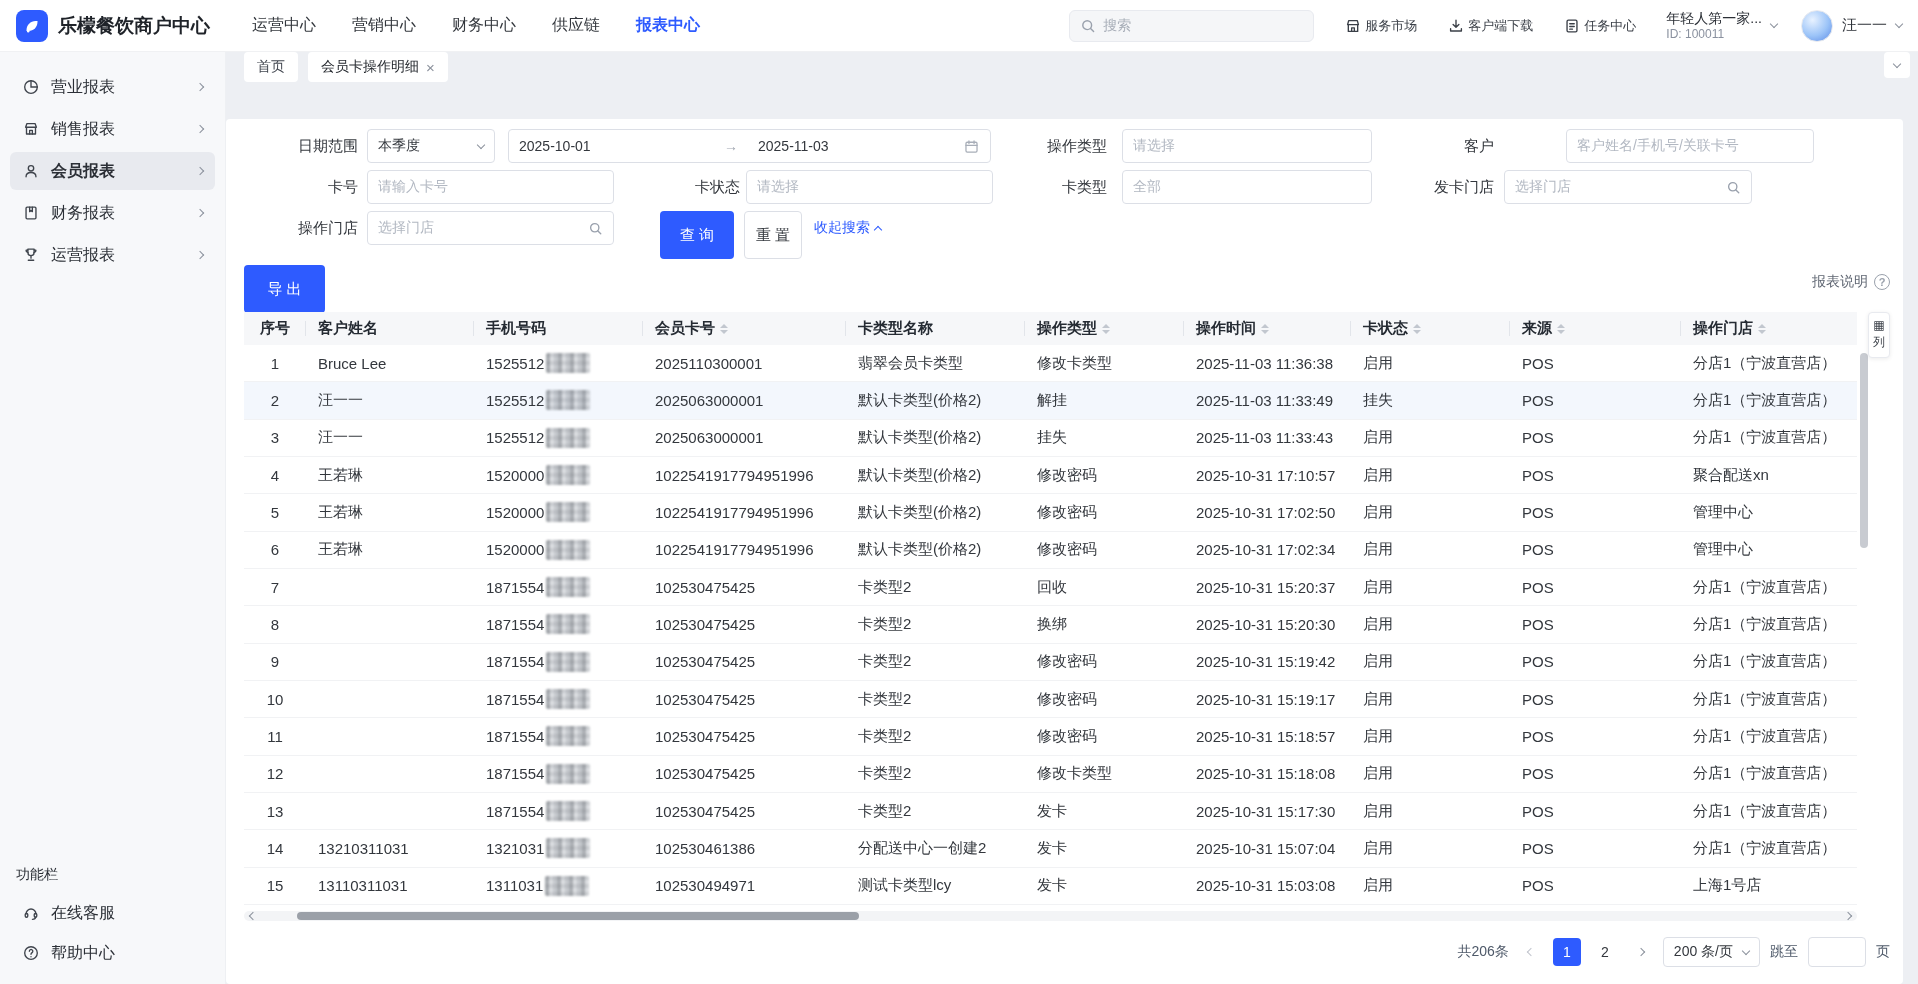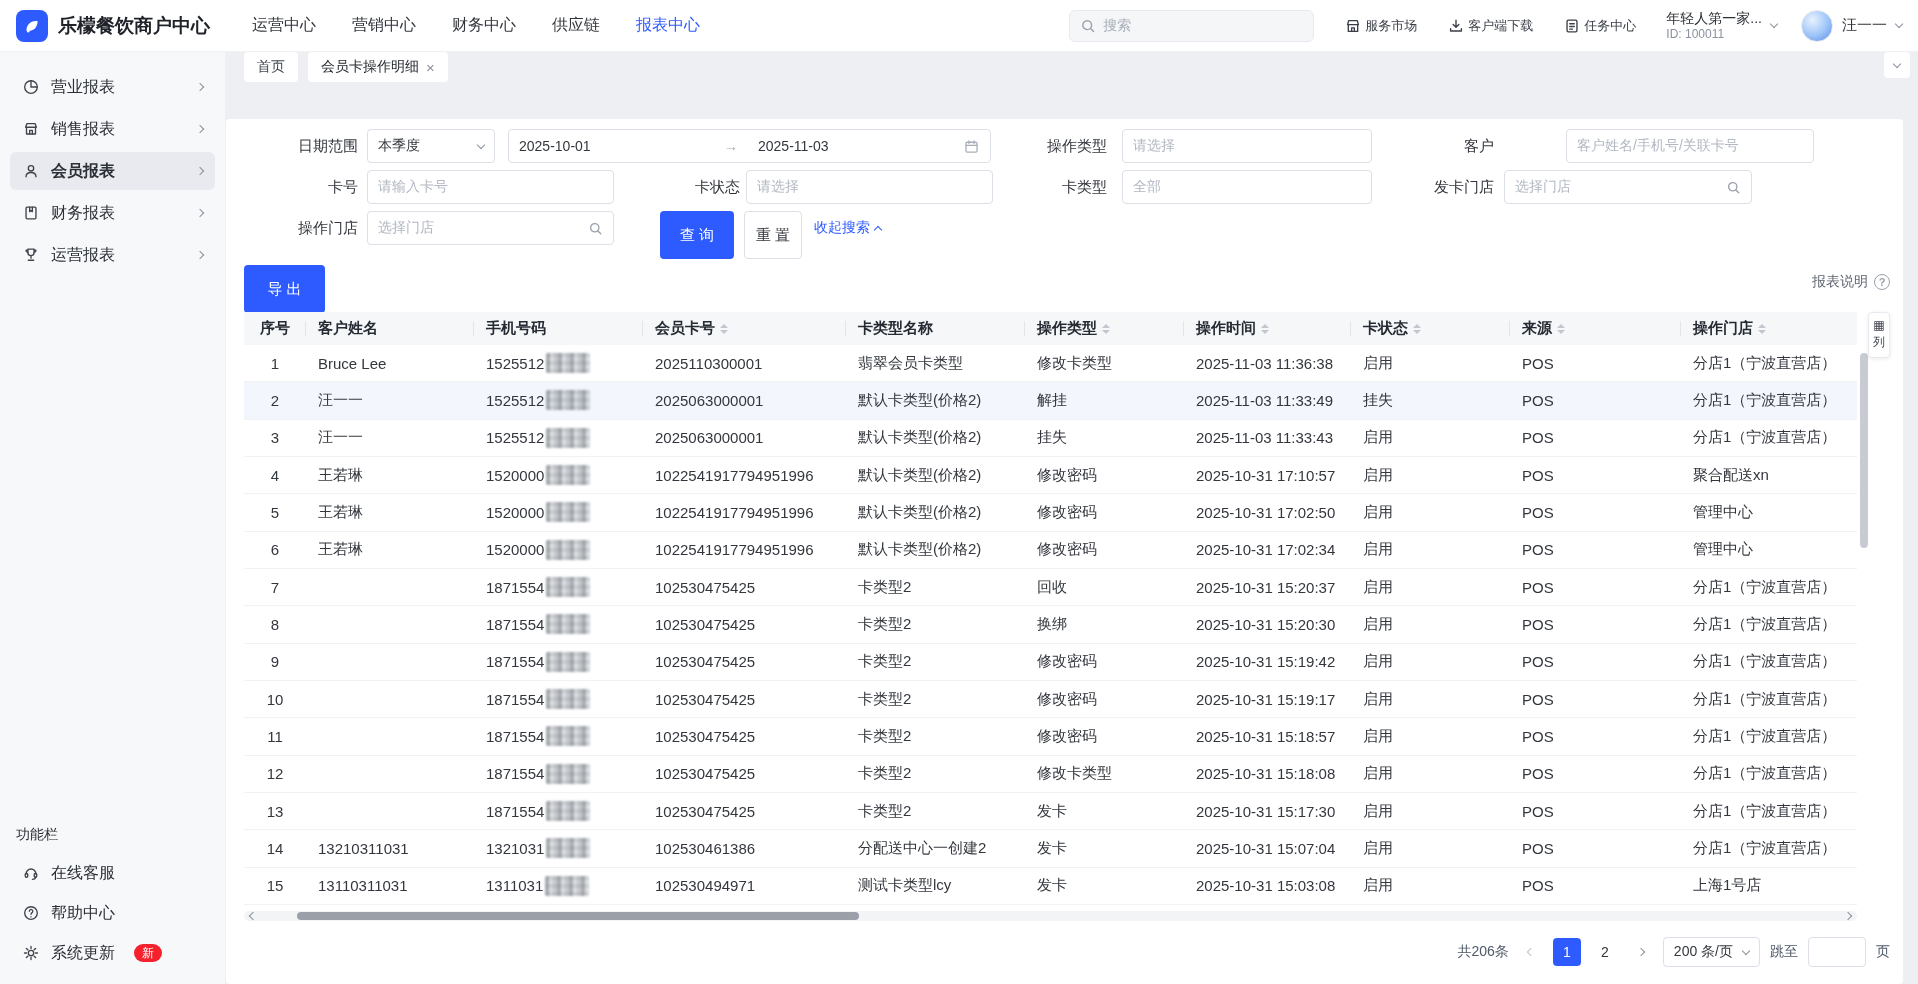--- a/index.html
+++ b/index.html
@@ -14,21 +14,21 @@
 .chev.down{transform:rotate(45deg);margin-top:-3px}
 .chev.right{transform:rotate(-45deg)}
 .chev.up{transform:rotate(-135deg);margin-top:4px}
 .chev.sm{width:6px;height:6px}
 
 .topbar{height:52px;background:#fff;border-bottom:1px solid #f0f1f3;display:flex;align-items:center;padding:0 16px;position:relative;z-index:5}
 .logo{width:32px;height:32px;border-radius:8px;background:var(--primary);display:flex;align-items:center;justify-content:center;margin-right:10px;flex:none}
 .brand{font-size:19px;font-weight:bold;color:#1f2329;white-space:nowrap}
 .topnav{display:flex;gap:36px;margin-left:42px;font-size:16px;color:#33373d;white-space:nowrap}
 .topnav .tn{cursor:pointer;text-decoration:none;color:inherit}
-.topnav .tn.active{color:var(--primary);font-weight:normal}
+.topnav .tn.active{color:var(--primary);font-weight:bold}
 .search{margin-left:auto;width:245px;height:32px;background:#f5f6f8;border:1px solid #e8eaef;border-radius:6px;display:flex;align-items:center;padding:0 10px;gap:7px;flex:none}
 .search .ph{color:#a8aeb8;font-size:14px}
 .qa{display:flex;flex-direction:row;align-items:center;gap:3px;font-size:13px;color:#3a3f47;margin-left:30px;cursor:pointer;flex:none}
 .qa svg{color:#3a3f47}
 .merchant{display:flex;align-items:center;gap:9px;margin-left:30px;cursor:pointer;flex:none}
 .merchant .mname{font-size:14px;color:#2b2f36;line-height:17px}
 .merchant .mid{font-size:12px;color:#8a919f;line-height:15px}
 .user{display:flex;align-items:center;gap:9px;margin-left:24px;cursor:pointer;flex:none}
 .avatar{width:32px;height:32px;border-radius:50%;background:radial-gradient(circle at 35% 30%,#e8f2ff,#9cc4f8 55%,#5b8ae6);border:1px solid #e8eaef}
 .user .uname{font-size:15px;color:#2b2f36}
@@ -215,28 +215,20 @@
         <span class="lbl">在线客服</span>
       </div>
       <div class="snav-item">
         <svg width="18" height="18" viewBox="0 0 20 20" fill="none" stroke="currentColor" stroke-width="1.5" stroke-linecap="round">
             <circle cx="10" cy="10" r="7"></circle>
             <path d="M8.2 8a1.9 1.9 0 113 1.6c-.7.5-1.2.9-1.2 1.8"></path>
             <path d="M10 14.2v.1"></path>
           </svg>
         <span class="lbl">帮助中心</span>
       </div>
-      <div class="snav-item">
-        <svg width="18" height="18" viewBox="0 0 20 20" fill="none" stroke="currentColor" stroke-width="1.5" stroke-linecap="round">
-            <circle cx="10" cy="10" r="3"></circle>
-            <path d="M10 2.8v2.2M10 15v2.2M2.8 10H5M15 10h2.2M4.9 4.9l1.6 1.6M13.5 13.5l1.6 1.6M15.1 4.9l-1.6 1.6M6.5 13.5l-1.6 1.6"></path>
-          </svg>
-        <span>系统更新</span>
-        <span class="badge">新</span>
-      </div>
     </div>
   </aside>
 
   <main class="main">
     <div class="tabbar">
       <div class="tabchip">
         <span>首页</span>
       </div>
       <div class="tabchip active">
         <span>会员卡操作明细</span>

